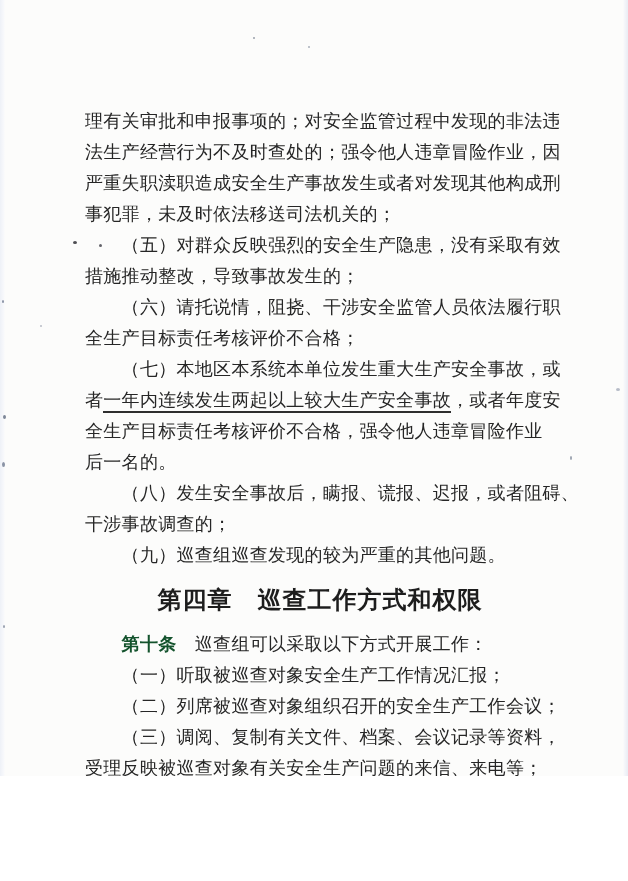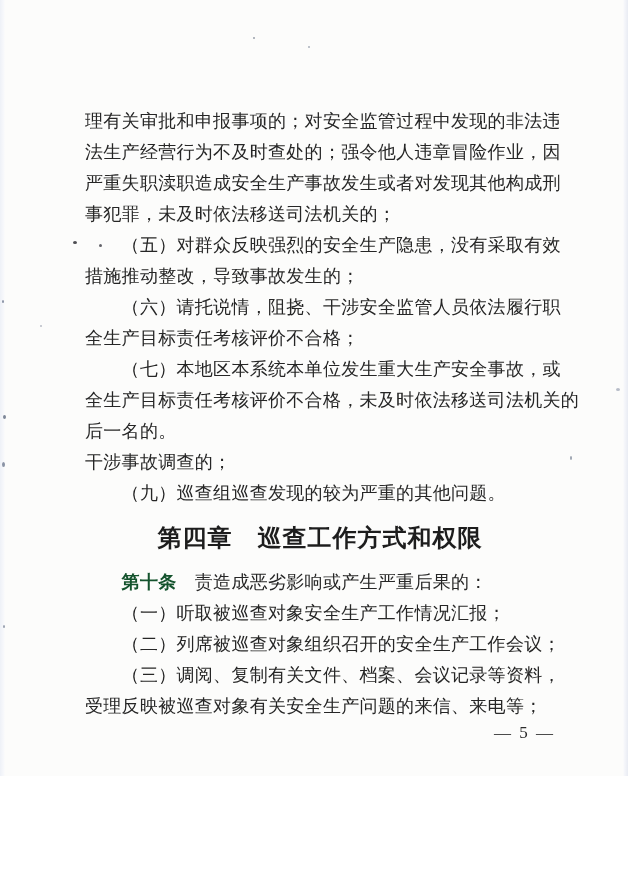--- a/index.html
+++ b/index.html
@@ -98,26 +98,28 @@
 
   <div class="doc-line">理有关审批和申报事项的；对安全监管过程中发现的非法违</div>
       <div class="doc-line">法生产经营行为不及时查处的；强令他人违章冒险作业，因</div>
       <div class="doc-line">严重失职渎职造成安全生产事故发生或者对发现其他构成刑</div>
       <div class="doc-line">事犯罪，未及时依法移送司法机关的；</div>
       <div class="doc-line">　　（五）对群众反映强烈的安全生产隐患，没有采取有效</div>
       <div class="doc-line">措施推动整改，导致事故发生的；</div>
       <div class="doc-line">　　（六）请托说情，阻挠、干涉安全监管人员依法履行职</div>
       <div class="doc-line">全生产目标责任考核评价不合格；</div>
       <div class="doc-line">　　（七）本地区本系统本单位发生重大生产安全事故，或</div>
-      <div class="doc-line">全生产目标责任考核评价不合格，未及时依法移送司法机关的</div>
+      <div class="doc-line"><span>者</span><span class="seg-underline">一年内连续发生两起以上较大生产安全事故</span><span>，或者年度安</span></div>
+      <div class="doc-line">全生产目标责任考核评价不合格，强令他人违章冒险作业</div>
       <div class="doc-line">后一名的。</div>
+      <div class="doc-line">　　（八）发生安全事故后，瞒报、谎报、迟报，或者阻碍、</div>
       <div class="doc-line">干涉事故调查的；</div>
       <div class="doc-line">　　（九）巡查组巡查发现的较为严重的其他问题。</div>
       <div class="doc-heading">第四章　巡查工作方式和权限</div>
-      <div class="doc-line"><span>　　</span><span class="seg-bold">第十条</span><span>　责造成恶劣影响或产生严重后果的：</span></div>
+      <div class="doc-line"><span>　　</span><span class="seg-bold">第十条</span><span>　巡查组可以采取以下方式开展工作：</span></div>
       <div class="doc-line">　　（一）听取被巡查对象安全生产工作情况汇报；</div>
       <div class="doc-line">　　（二）列席被巡查对象组织召开的安全生产工作会议；</div>
       <div class="doc-line">　　（三）调阅、复制有关文件、档案、会议记录等资料，</div>
       <div class="doc-line">受理反映被巡查对象有关安全生产问题的来信、来电等；</div>
       <div class="page-footer">— 5 —</div>
     </div>
 
 </div>
 
 </body></html>

